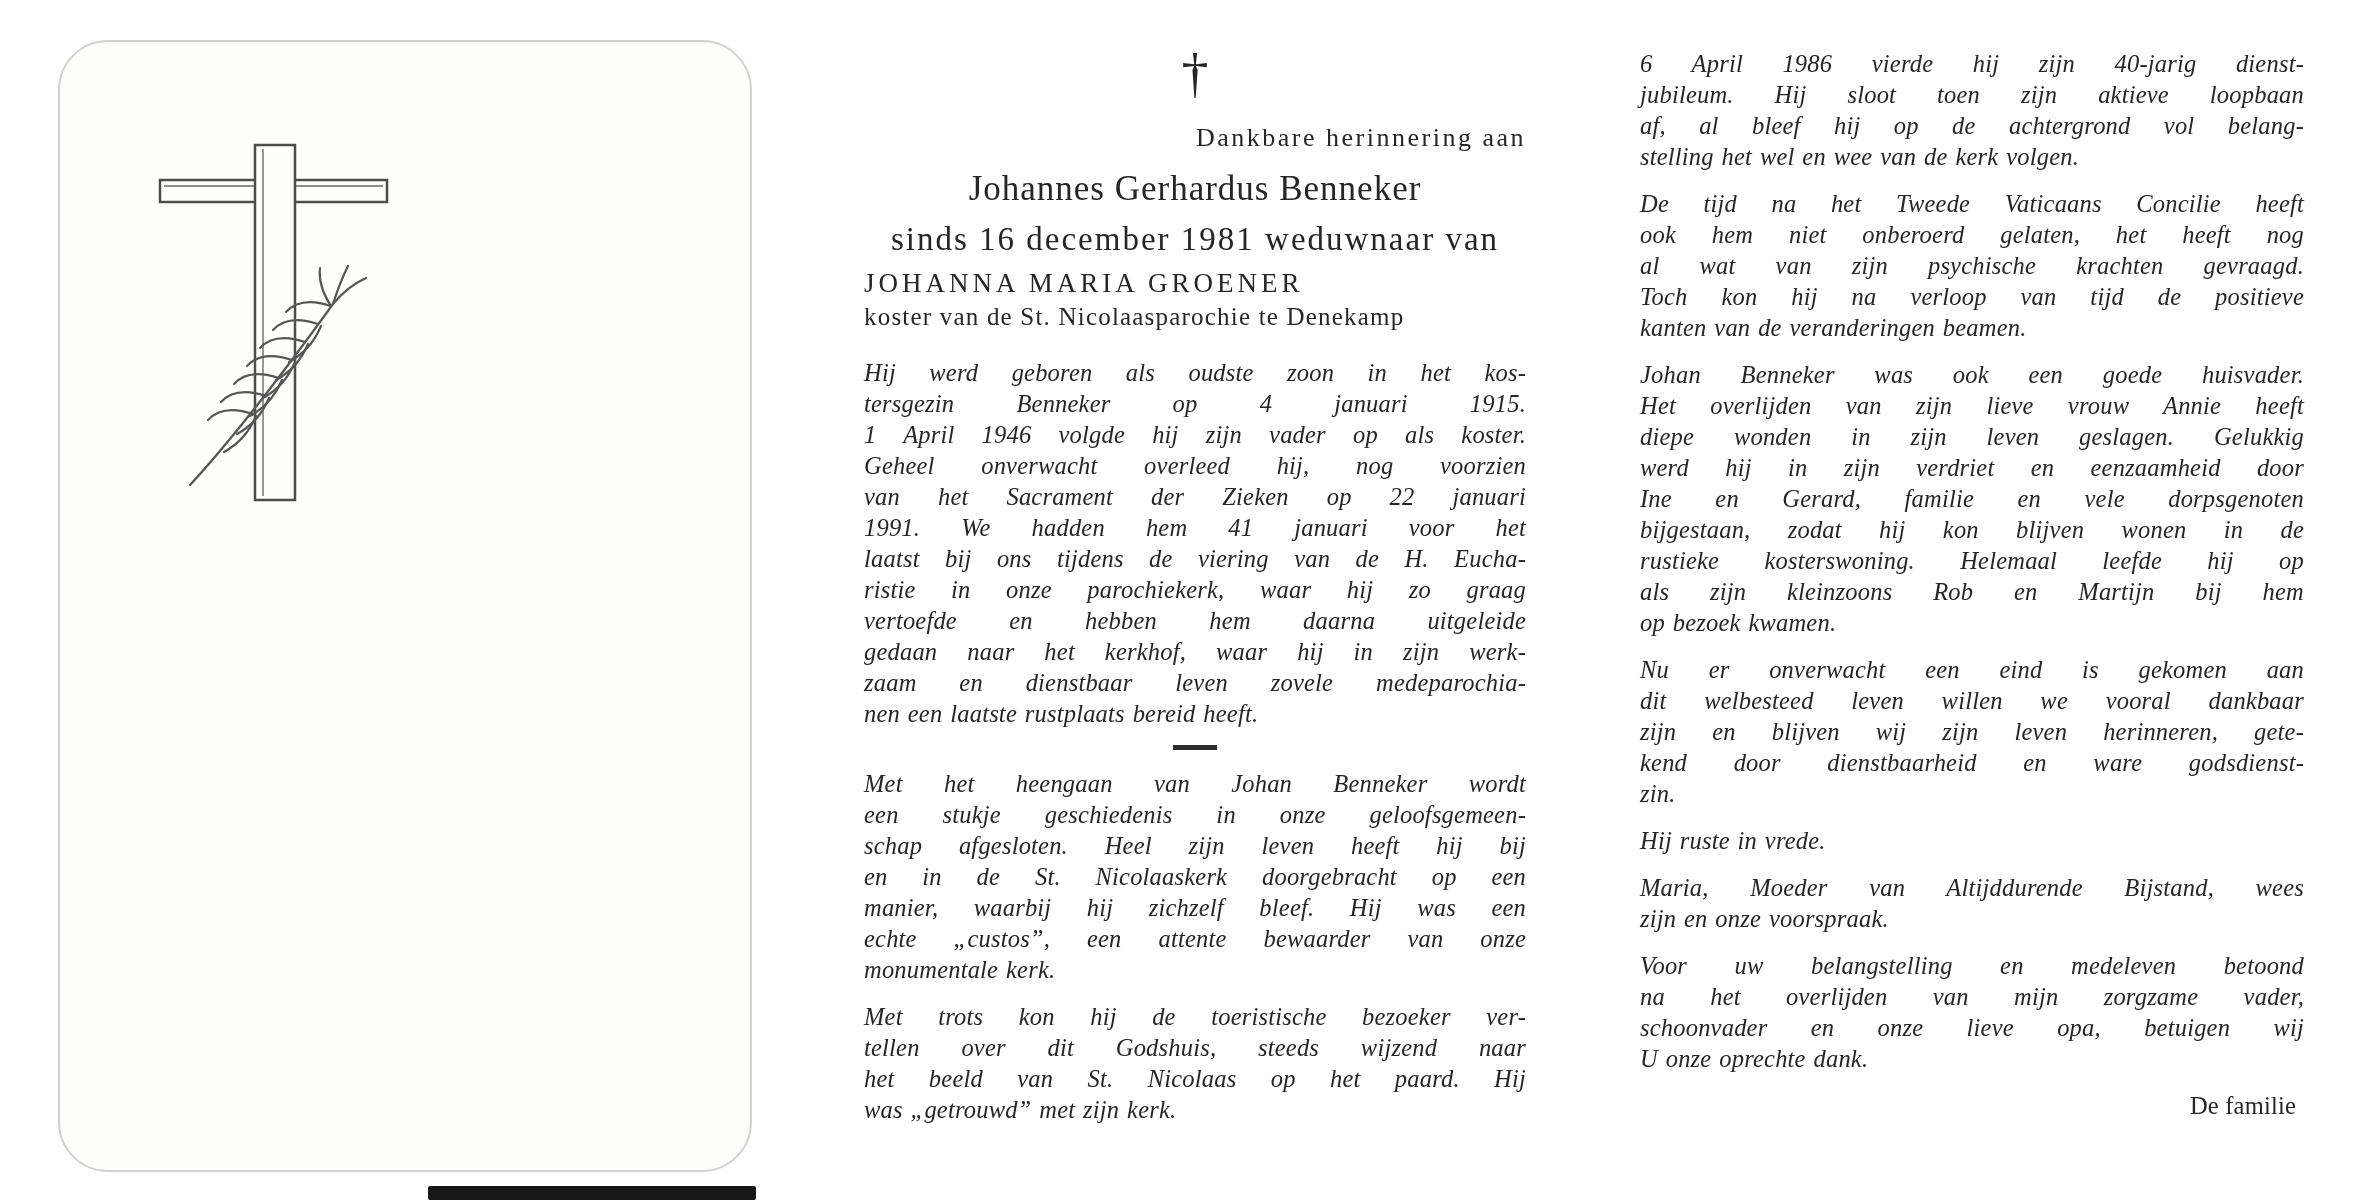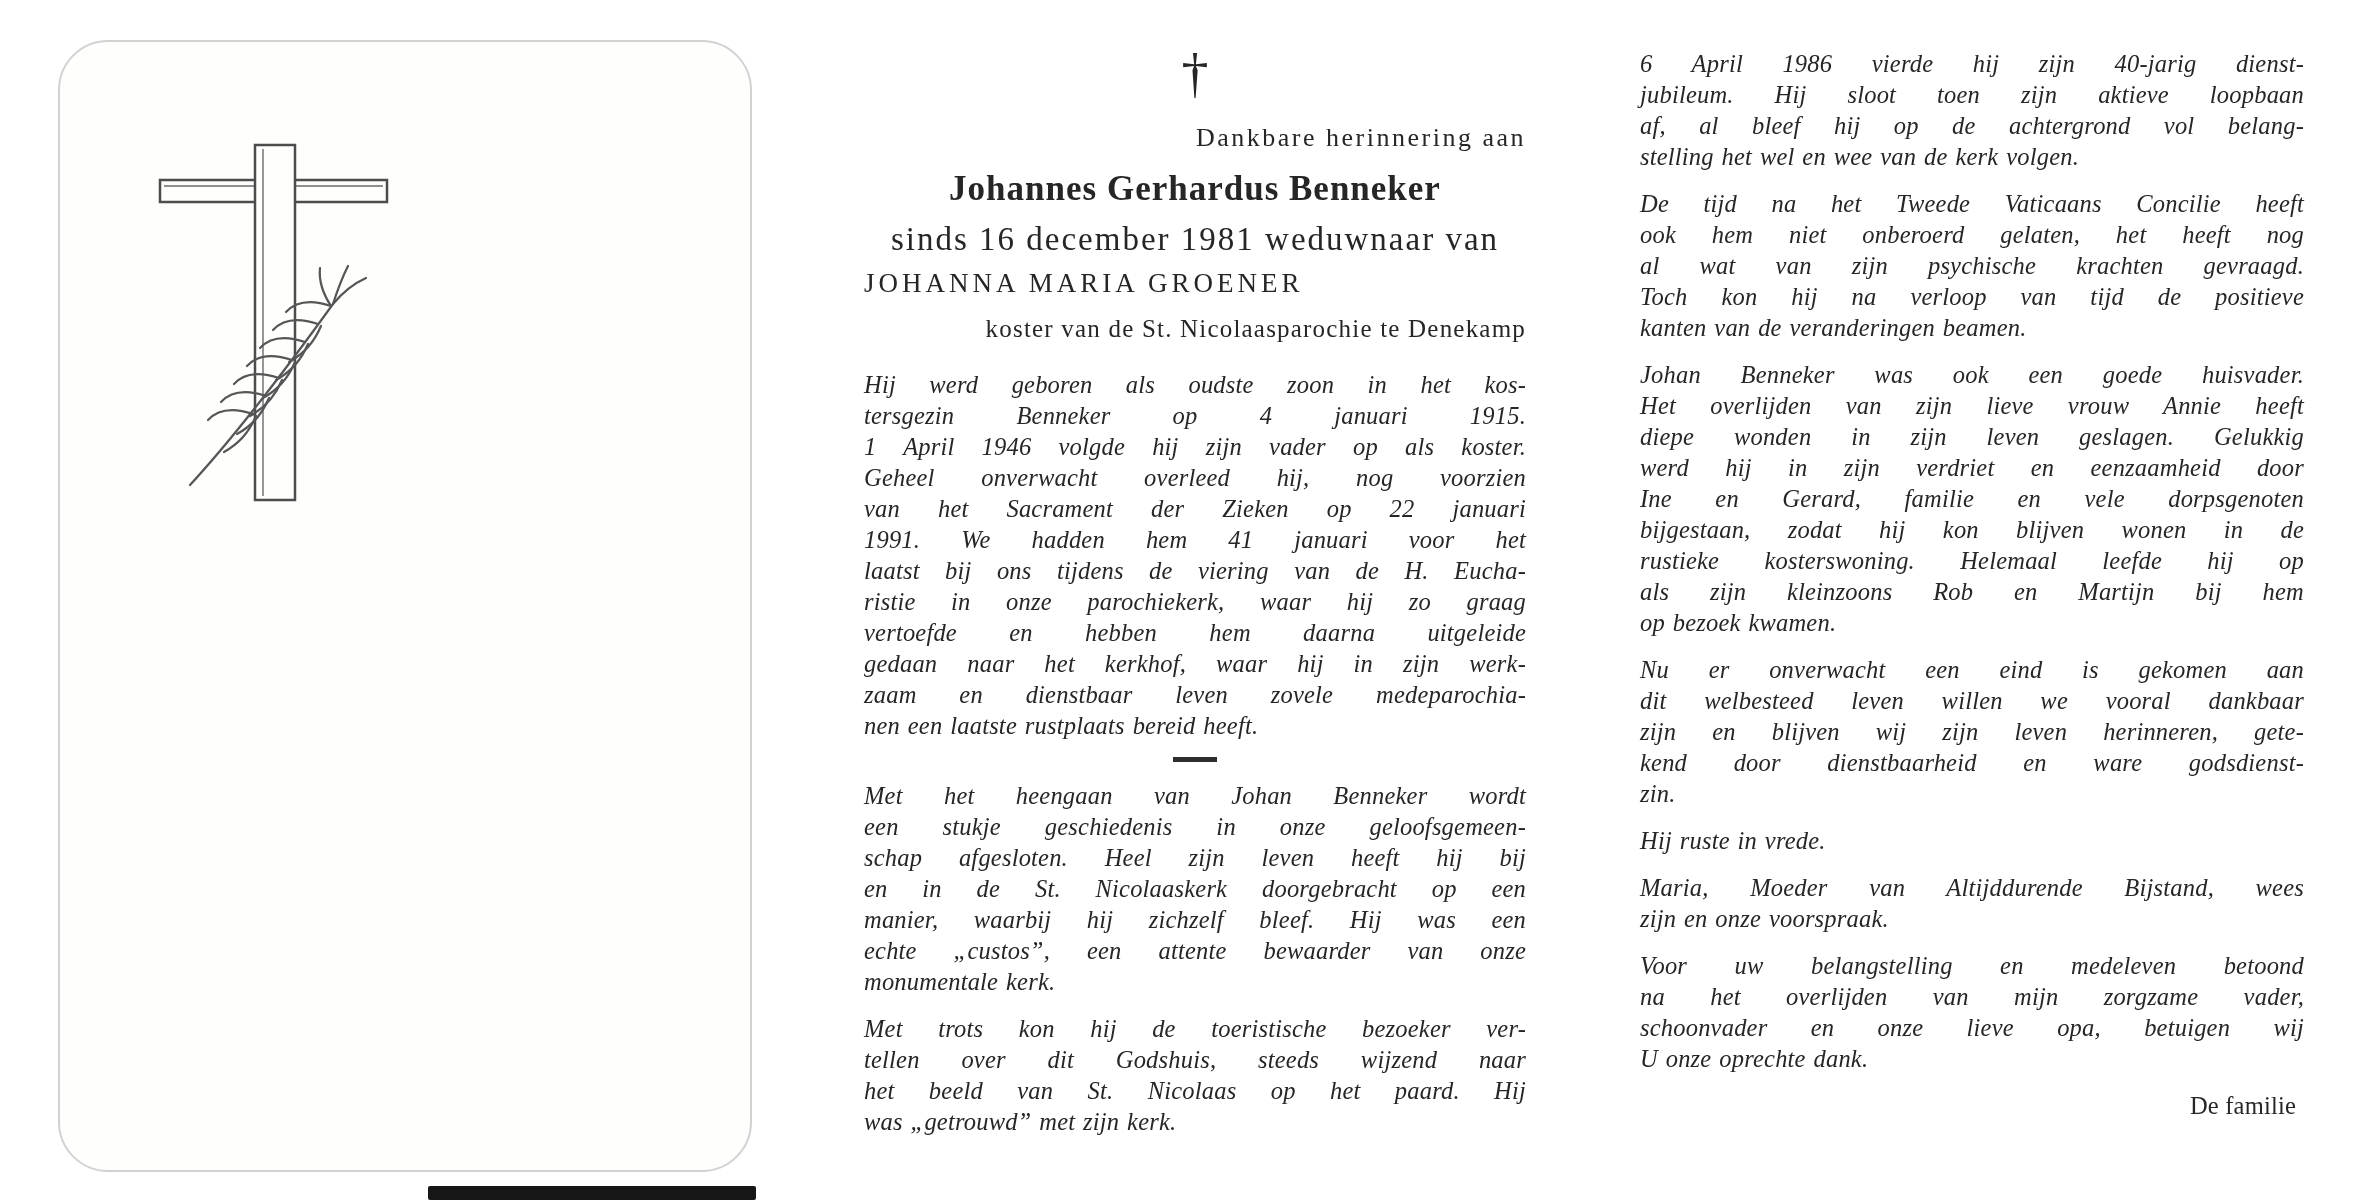--- a/index.html
+++ b/index.html
@@ -22,24 +22,24 @@
     background:#171717;border-radius:2px;
   }
 
   
   .col{position:absolute;font-size:24.5px;line-height:31px;letter-spacing:.2px;}
   #col1{left:864px;top:46px;width:662px;}
   #col2{left:1640px;top:48px;width:664px;}
 
   .hdr-cross{text-align:center;font-size:54px;line-height:56px;font-weight:400;}
   .hdr-intro{text-align:right;font-size:26px;letter-spacing:2.5px;margin-top:20px;}
-  .hdr-name{text-align:center;font-size:35px;letter-spacing:1px;margin-top:14px;line-height:44px;font-weight:bold;}
+  .hdr-name{text-align:center;font-size:35px;letter-spacing:1px;margin-top:14px;line-height:44px;}
   .hdr-widower{text-align:center;font-size:33px;letter-spacing:2px;margin-top:12px;line-height:32px;}
   .hdr-spouse{text-align:left;font-size:27px;letter-spacing:4px;margin-top:10px;line-height:36px;}
-  .hdr-role{text-align:right;font-size:25px;letter-spacing:1.2px;margin-top:12px;line-height:32px;margin-bottom:24px;}
+  .hdr-role{text-align:left;font-size:25px;letter-spacing:1.2px;line-height:32px;margin-bottom:24px;}
 
   .para{margin-bottom:16px;}
   .line{text-align:justify;text-align-last:justify;word-spacing:1.5px;font-style:italic;}
   .line.last{text-align-last:left;}
 
   .divider{width:44px;height:5px;background:#2d2d2d;margin:16px auto 18px auto;}
 
   .signature{text-align:right;margin-top:14px;padding-right:8px;}
 </style>
 </head>

